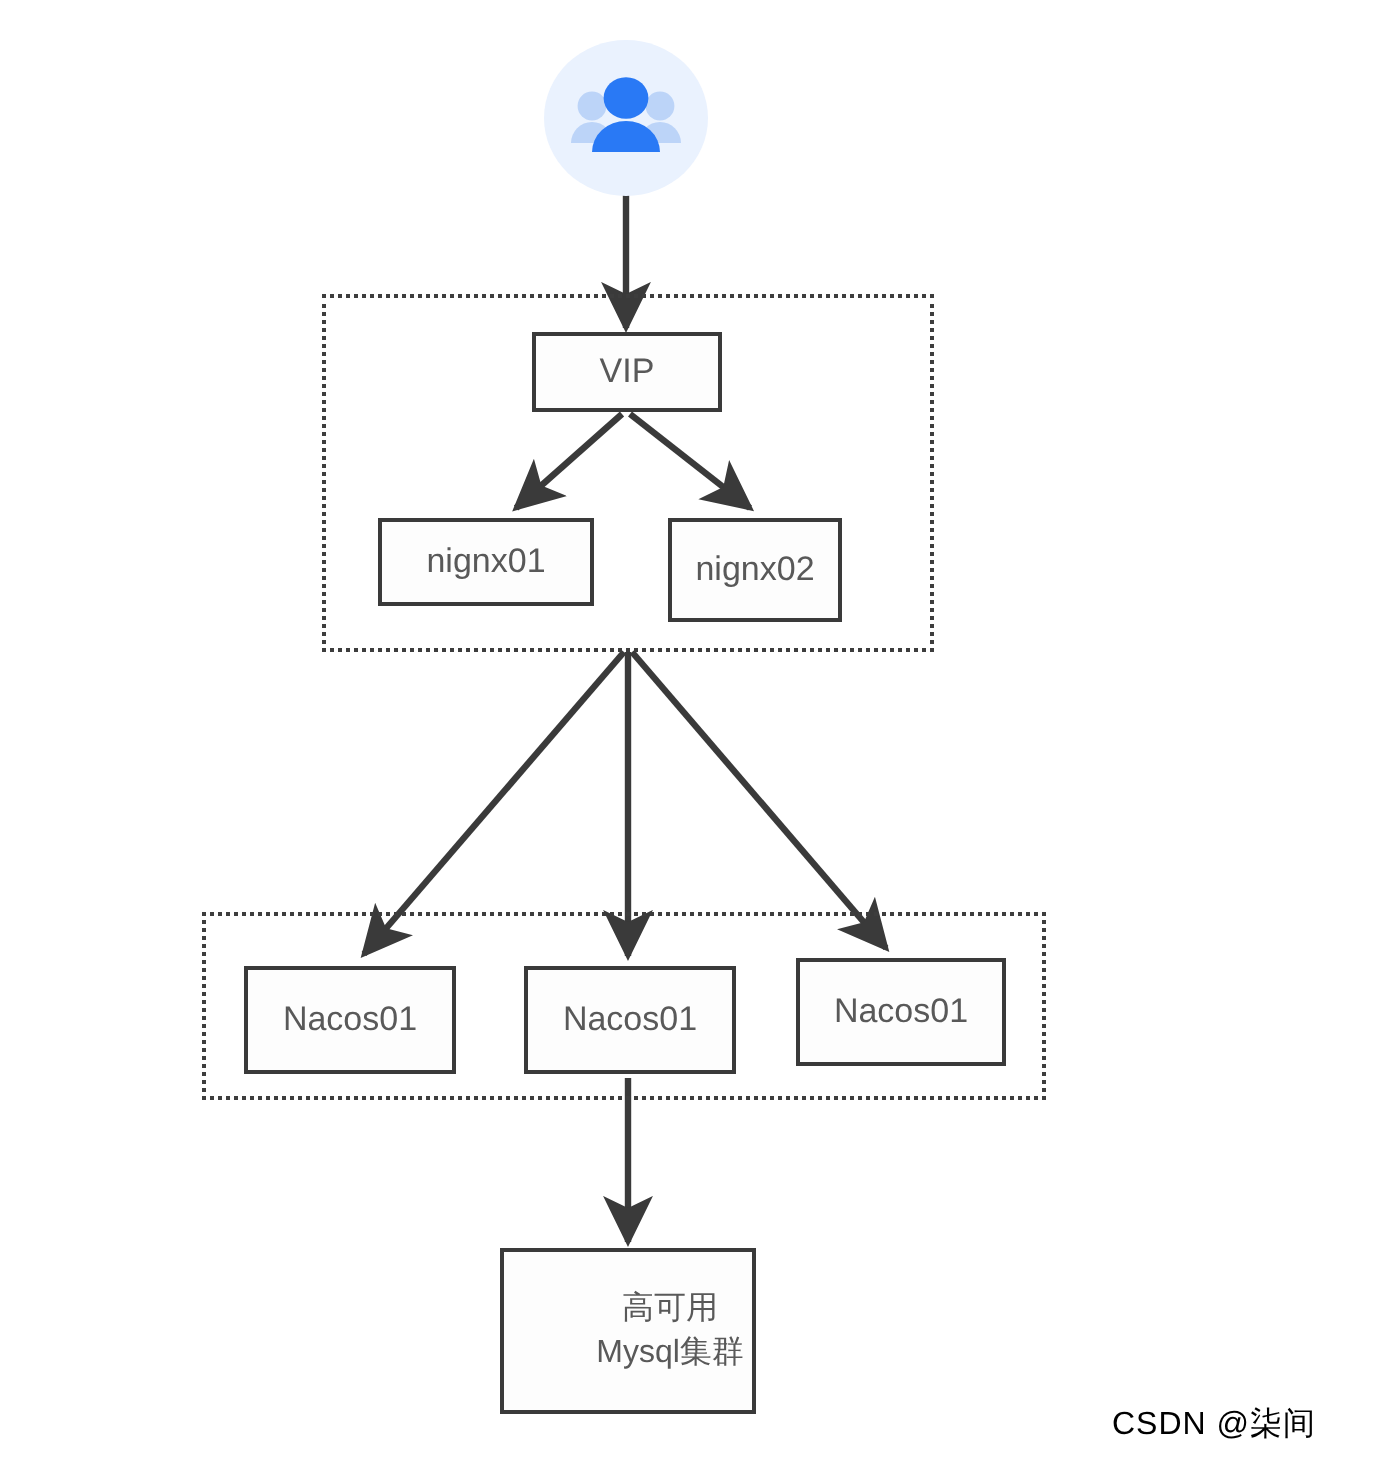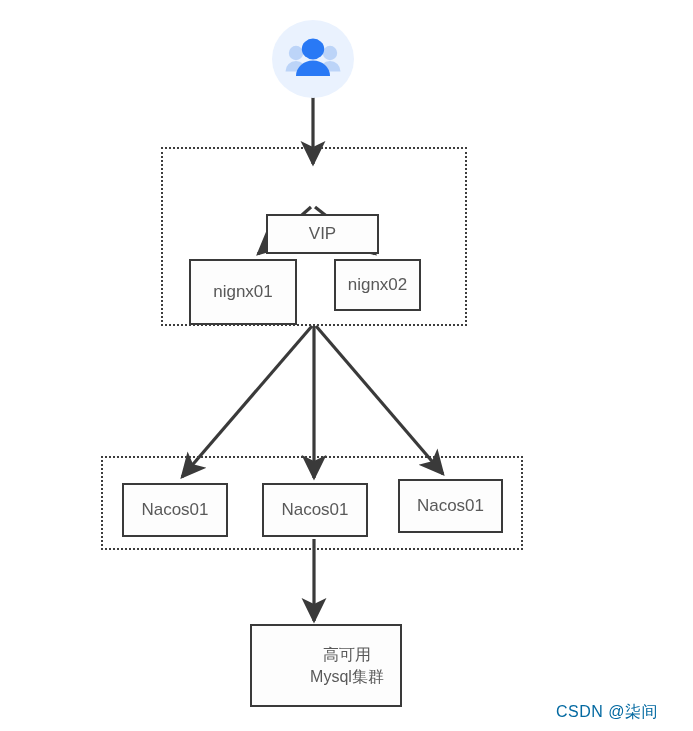--- a/index.html
+++ b/index.html
@@ -74,37 +74,37 @@
     background: #fdfdfd;
     display: flex;
     align-items: center;
     justify-content: center;
     text-align: center;
     color: #595959;
     font-size: 17px;
     line-height: 1.35;
     font-family: "Liberation Sans", sans-serif;
   }
-  #node-vip      { left: 266px; top: 166px; width: 113px;  height: 40px; margin-top: 48px; }
-  #node-nginx01  { left: 189px; top: 259px; width: 108px; height: 66px; }
+  #node-vip      { left: 266px; top: 166px; width: 95px;  height: 40px; }
+  #node-nginx01  { left: 189px; top: 259px; width: 108px; height: 44px; }
   #node-nginx02  { left: 334px; top: 259px; width: 87px; height: 52px; }
   #node-nacos01  { left: 122px; top: 483px; width: 106px; height: 54px; }
   #node-nacos02  { left: 262px; top: 483px; width: 106px; height: 54px; }
   #node-nacos03  { left: 398px; top: 479px; width: 105px; height: 54px; }
-  #node-mysql    { left: 250px; top: 624px; width: 152px; height: 83px; font-size: 16px; padding-left: 42px; }
+  #node-mysql    { left: 250px; top: 624px; width: 128px; height: 83px; font-size: 16px; padding-left: 42px; }
   .node-label {
     display: block;
     white-space: pre-line;
   }
   
   #watermark {
     position: absolute;
     left: 556px;
     top: 702px;
-    color: #0369a1;
+    color: #000000;
     font-size: 16px;
     letter-spacing: 0.5px;
     font-family: "Liberation Sans", sans-serif;
     white-space: nowrap;
   }
 </style>
 </head>
 <body>
 
 <div id="canvas">

